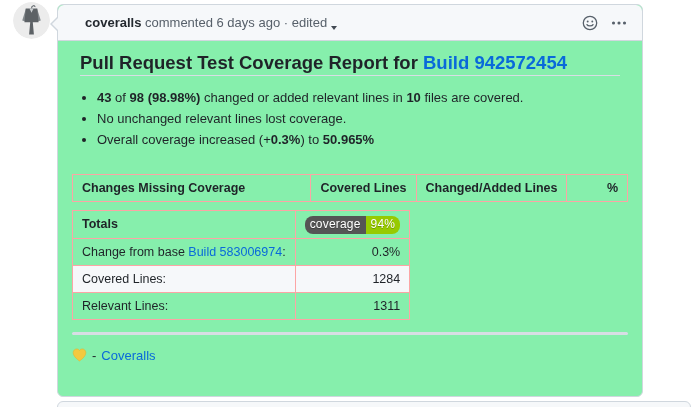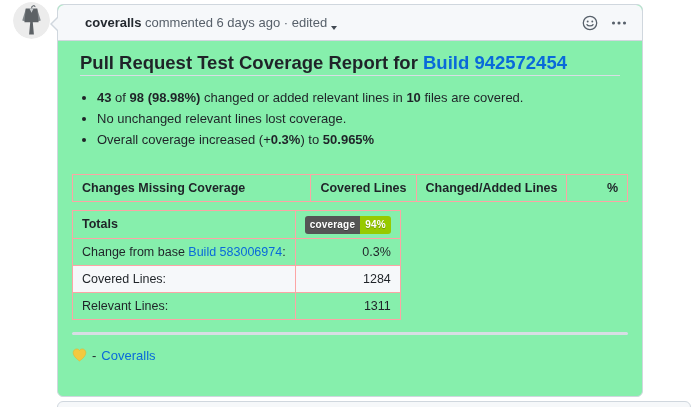--- a/index.html
+++ b/index.html
@@ -59,22 +59,22 @@
   .t1 .c1 { width:257px; white-space:normal; }
   .t1 .c2 { width:90px; }
   .t1 .c3 { width:133px; }
   .t1 .c4 { width:64px; }
   .t2 { margin-top:8px; }
   .t2 .c1 { width:204px; }
   .t2 .c2 { width:98px; }
   .stripe td { background:#f6f8fa;margin-left:20px; }
 
   .badge {
-    display:inline-flex; vertical-align:middle; border-radius:3px; overflow:hidden;
-    font-size:10px; font-weight:700; line-height:11px; letter-spacing:0.2px;
+    display:inline-flex; vertical-align:middle; border-radius:8px; overflow:hidden;
+    font-size:12px; font-weight:400; line-height:11px; letter-spacing:0.2px;
     color:#ffffff; text-shadow:0 1px 0 rgba(0,0,0,0.25);
   }
   .badge-l { background:#555555; padding:3px 5px 4px; }
   .badge-r { background:#97ca00; padding:3px 5px 4px; }
 
   hr.body-rule { border:0; height:3px; background:#d8dee4; border-radius:2px; margin:12px 0 13px; }
 
   .footer-line { display:flex; align-items:center; gap:5px; font-size:13px; }
   .footer-line a { font-weight:400; }
 

